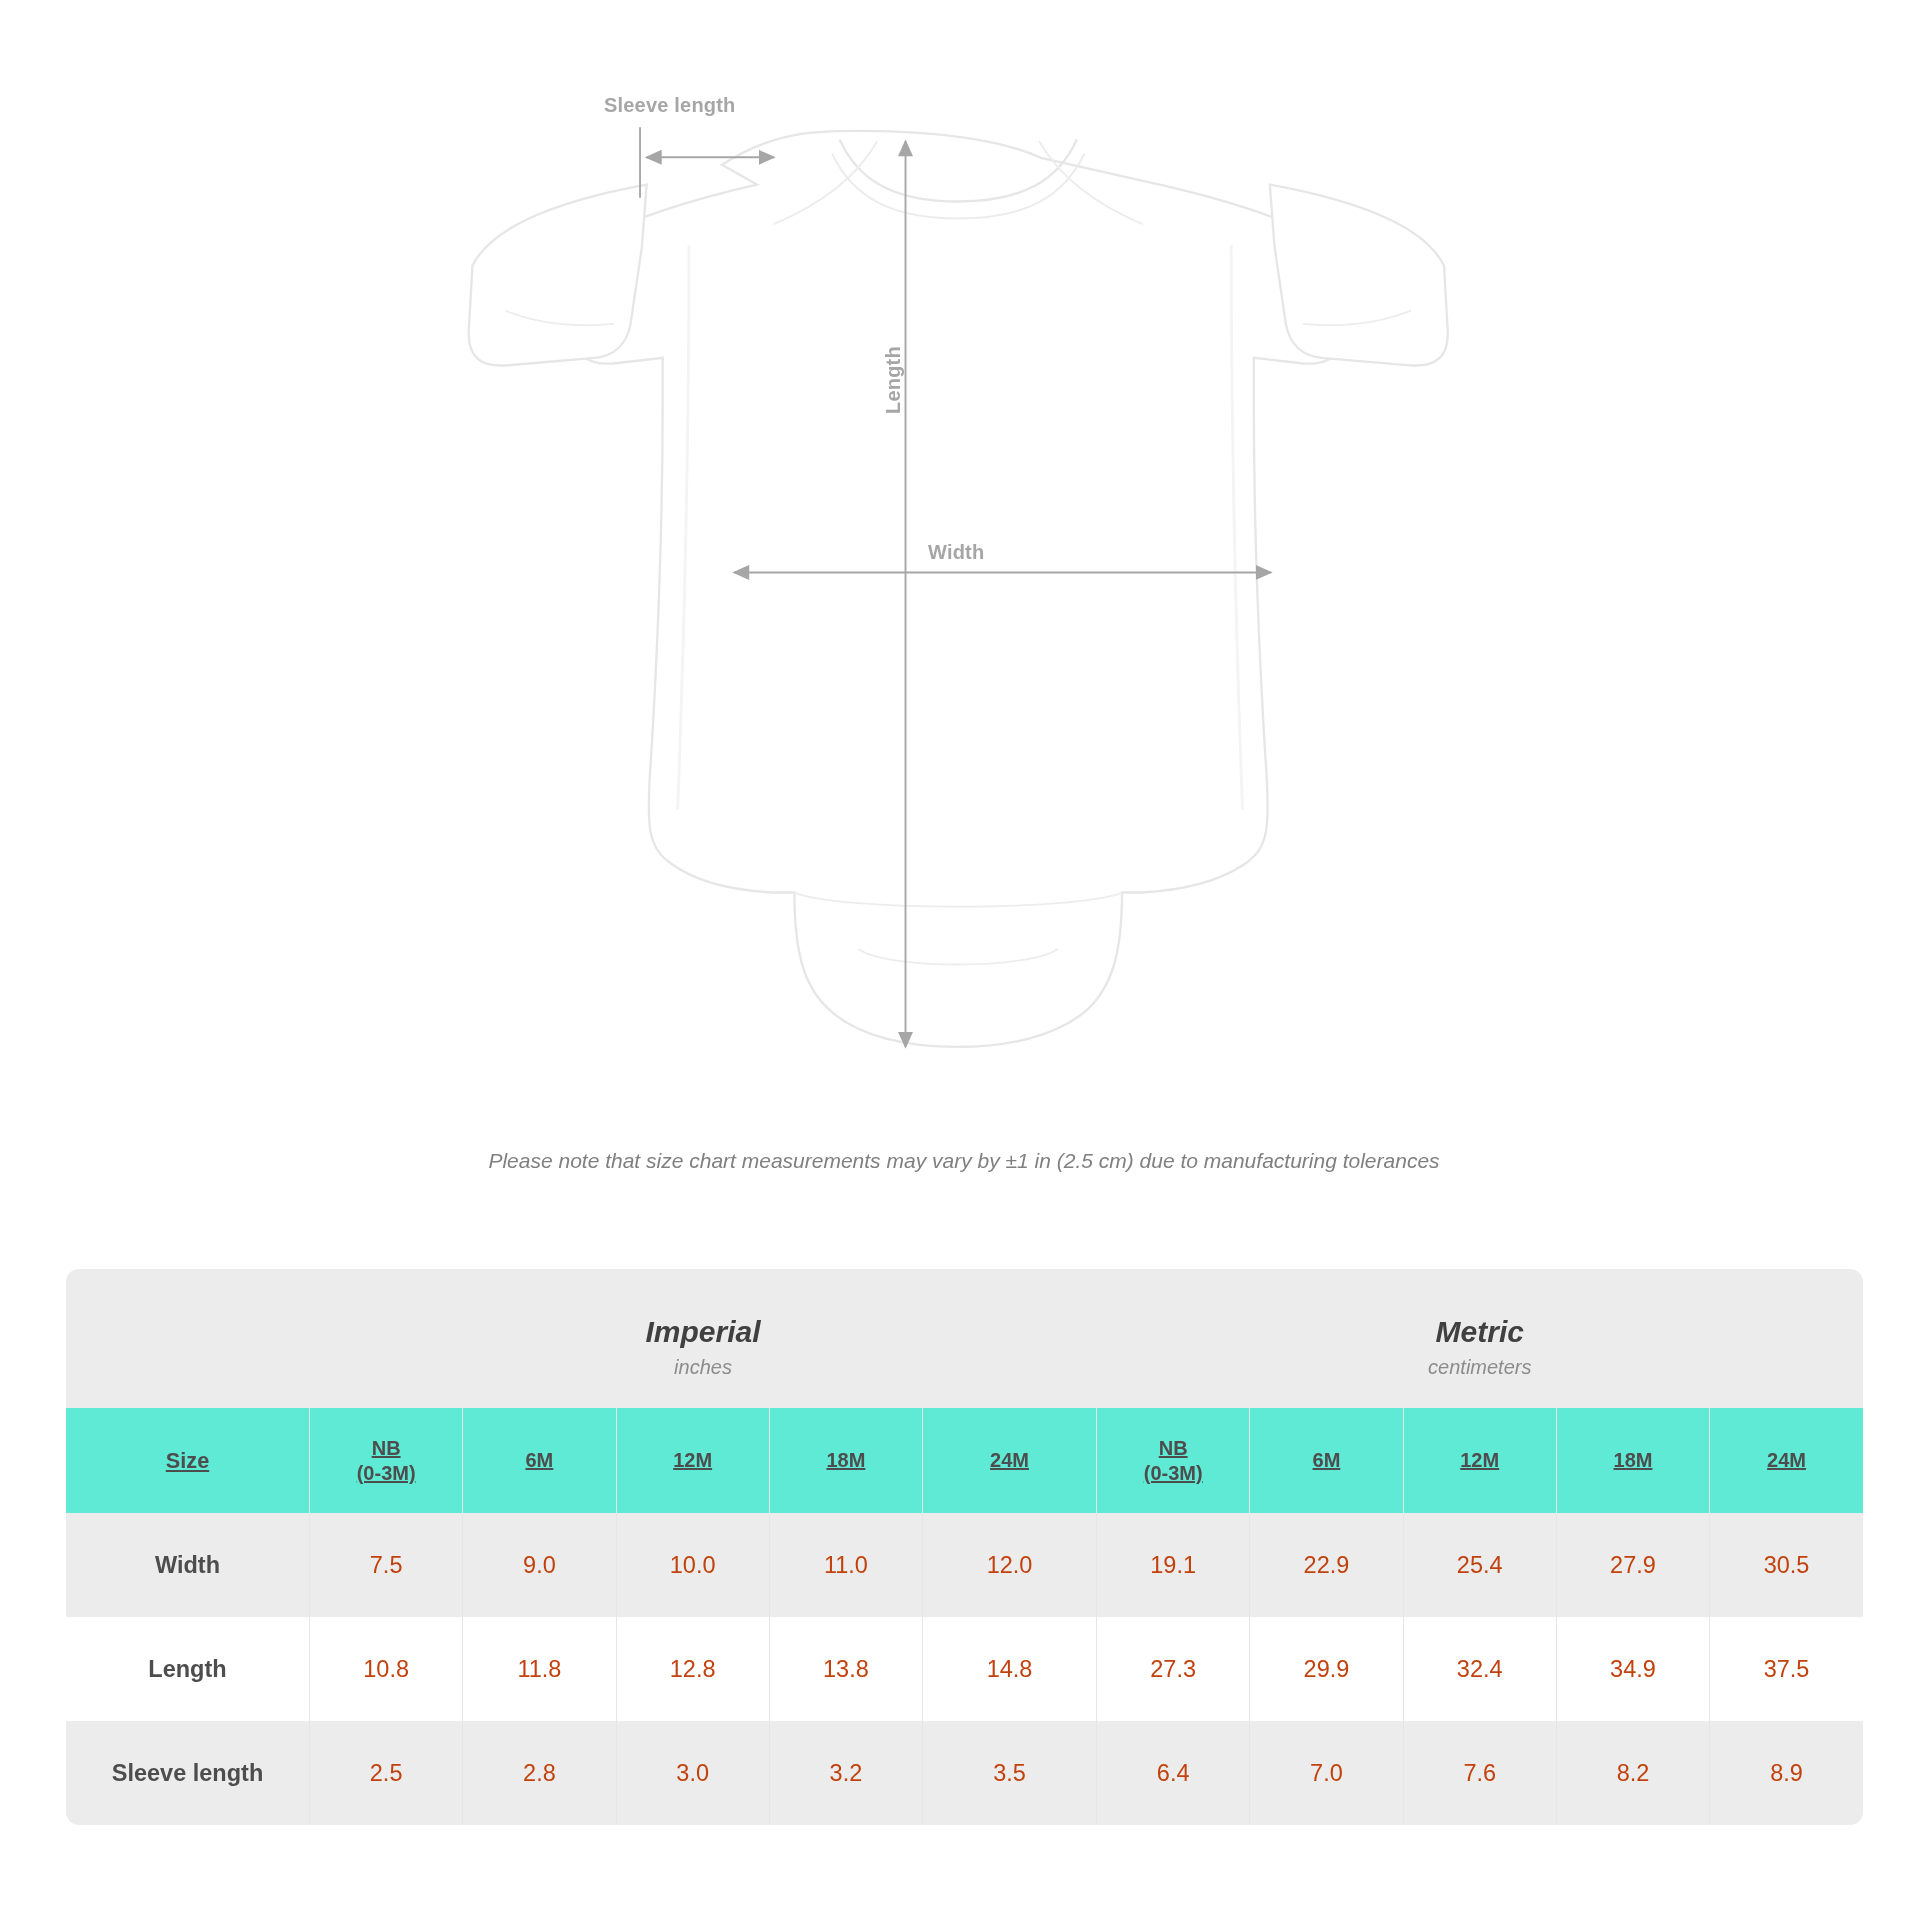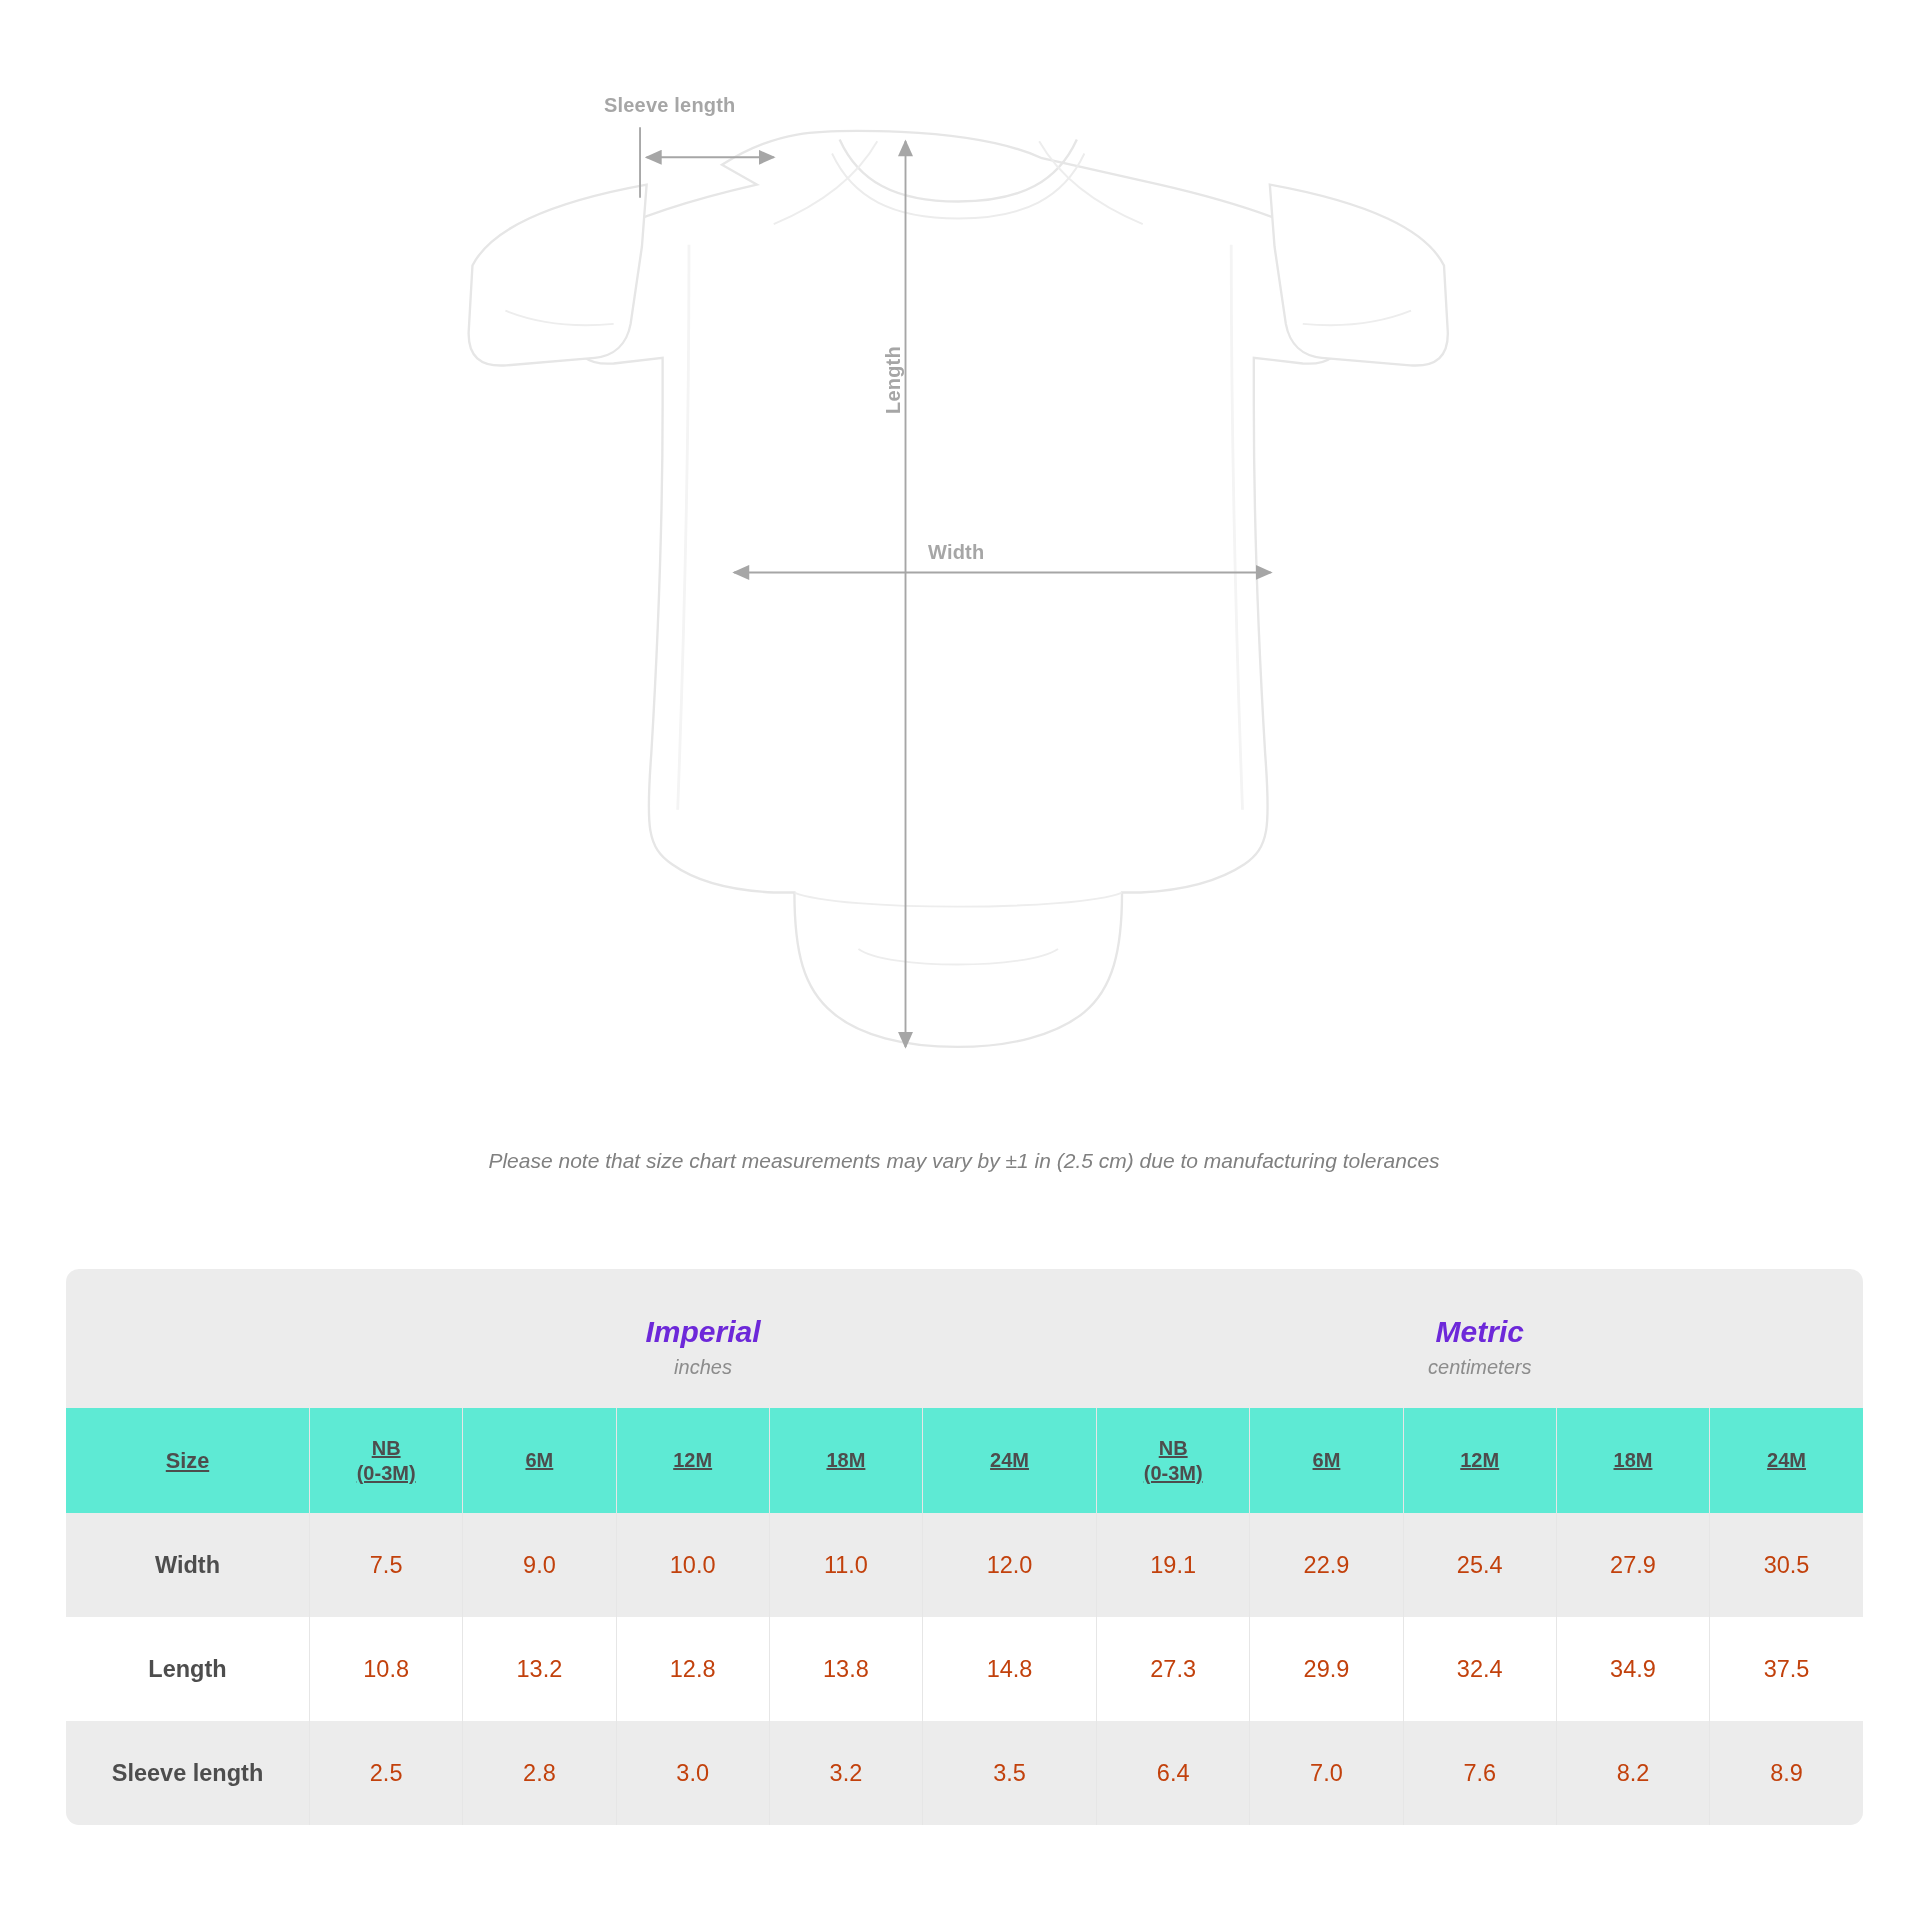--- a/index.html
+++ b/index.html
@@ -110,21 +110,21 @@
   }
 
   .unit-head {
     height: 139px;
     background: #ececec;
   }
   .unit-head .unit-name {
     font-size: 30px;
     font-style: italic;
     font-weight: bold;
-    color: #6d28d9;
+    color: #404040;
     line-height: 1.2;
     margin-top: 16px;
   }
   .unit-head .unit-sub {
     font-size: 20px;
     font-style: italic;
     color: #8c8c8c;
     margin-top: 5.6px;
   }
   .corner-cell {
@@ -348,21 +348,21 @@
         <td>19.1</td>
         <td>22.9</td>
         <td>25.4</td>
         <td>27.9</td>
         <td>30.5</td>
       </tr>
 
       <tr class="data-row plain">
         <td class="row-label">Length</td>
         <td>10.8</td>
-        <td>13.2</td>
+        <td>11.8</td>
         <td>12.8</td>
         <td>13.8</td>
         <td>14.8</td>
         <td>27.3</td>
         <td>29.9</td>
         <td>32.4</td>
         <td>34.9</td>
         <td>37.5</td>
       </tr>
 

